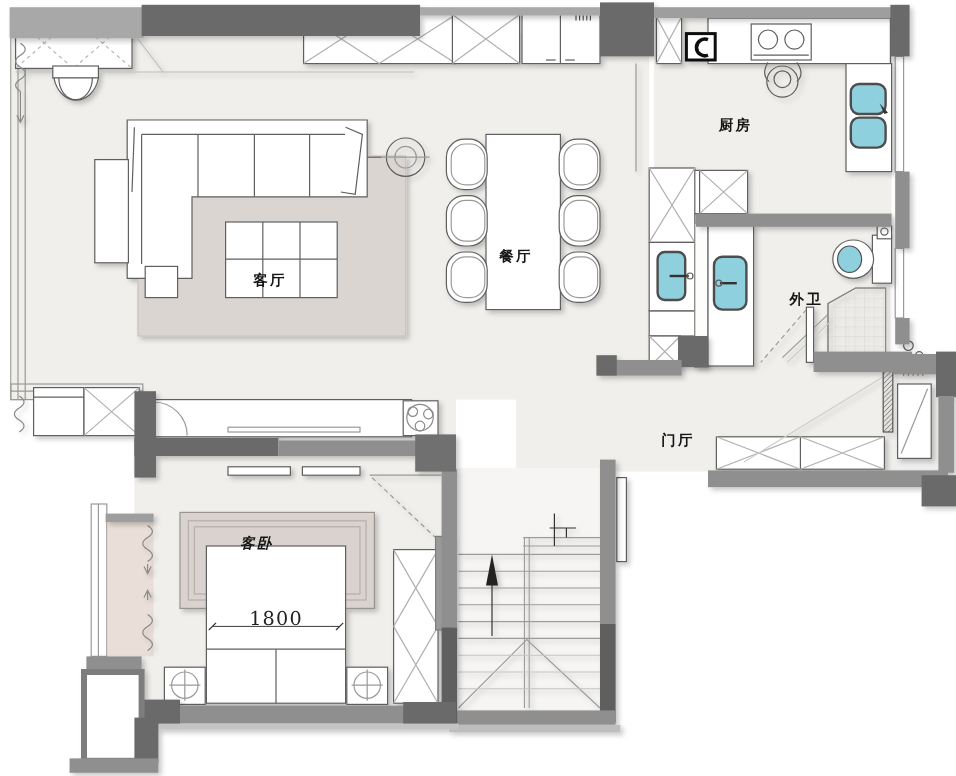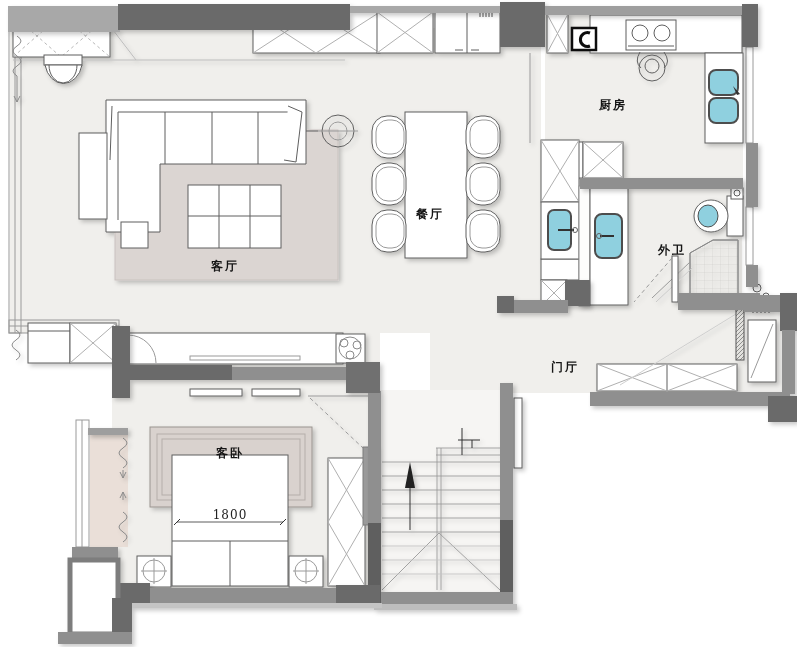--- a/index.html
+++ b/index.html
@@ -3,21 +3,21 @@
 <meta charset="utf-8">
 <style>
   html,body{margin:0;padding:0;background:#ffffff;}
   #plan{position:relative;width:797px;height:647px;background:#ffffff;overflow:hidden;
         font-family:"DejaVu Sans",sans-serif;}
   #plan svg{position:absolute;left:0;top:0;}
   .lbl{position:absolute;transform:translate(-50%,-50%);color:#151515;
        font-family:"DejaVu Serif","DejaVu Sans",serif;font-weight:700;font-size:12px;
        letter-spacing:2px;white-space:nowrap;}
   .dim{position:absolute;transform:translate(-50%,-50%);color:#222;
-       font-family:"DejaVu Serif",serif;font-weight:400;font-size:12px;letter-spacing:1px;}
+       font-family:"DejaVu Serif",serif;font-weight:400;font-size:16px;letter-spacing:1px;}
 </style>
 </head>
 <body>
 
 <div id="plan">
 <svg width="797" height="647" viewBox="0 0 797 647">
 <defs>
   <pattern id="tiles" width="8" height="8" patternUnits="userSpaceOnUse">
     <path d="M8,0H0V8" fill="none" stroke="#cfcfcc" stroke-width="0.7"></path>
   </pattern>
@@ -321,20 +321,20 @@
   <rect x="336" y="585" width="44" height="20" fill="#6b6b6b"></rect>
   <rect x="130" y="603" width="252" height="5" fill="#c4c4c4"></rect>
   <rect x="88" y="428" width="40" height="7" fill="#9e9e9e"></rect>
   <rect x="72" y="547" width="46" height="15" fill="#8f8f8f"></rect>
   <rect x="70" y="560" width="48" height="74" fill="#ffffff" stroke="#7d7d7d" stroke-width="5"></rect>
   <rect x="112" y="598" width="20" height="38" fill="#6b6b6b"></rect>
   <rect x="58" y="632" width="74" height="12" fill="#8f8f8f"></rect>
 </g>
 </svg>
 
-<div class="lbl" style="left:225px;top:234px;margin-top:32px;">客厅</div>
+<div class="lbl" style="left:225px;top:234px;">客厅</div>
 <div class="lbl" style="left:430px;top:214px;">餐厅</div>
 <div class="lbl" style="left:613px;top:105px;">厨房</div>
 <div class="lbl" style="left:650px;top:250px;padding-left:44px;">外卫</div>
 <div class="lbl" style="left:565px;top:367px;">门厅</div>
-<div class="lbl" style="left:230px;top:453px;">客卧</div>
+<div class="lbl" style="left:214px;top:453px;font-style:italic;">客卧</div>
 <div class="dim" style="left:230px;top:515px;">1800</div>
 </div>
 
 </body></html>

